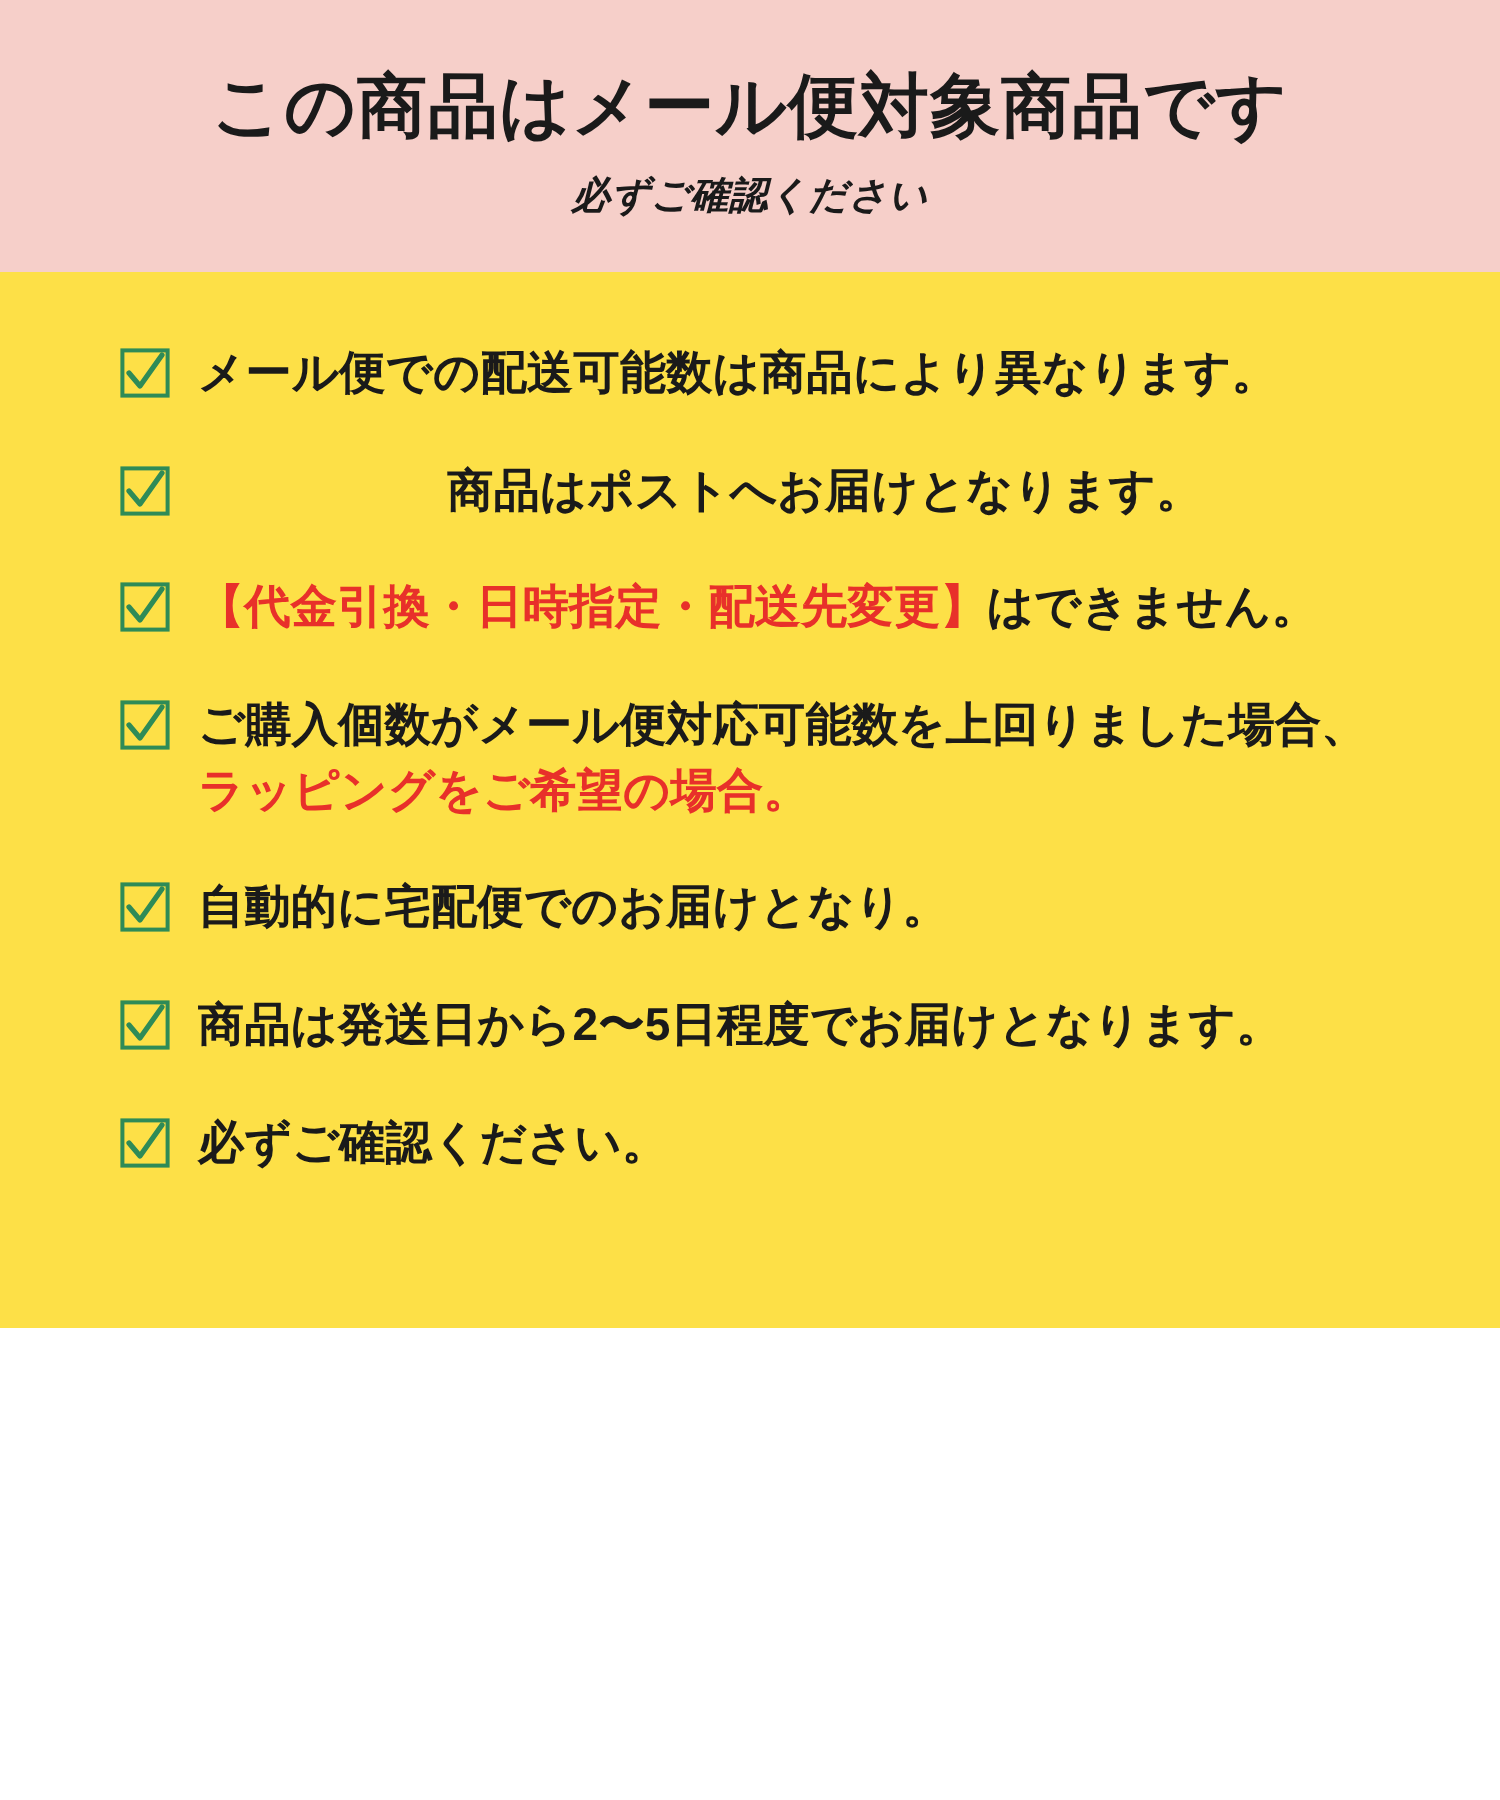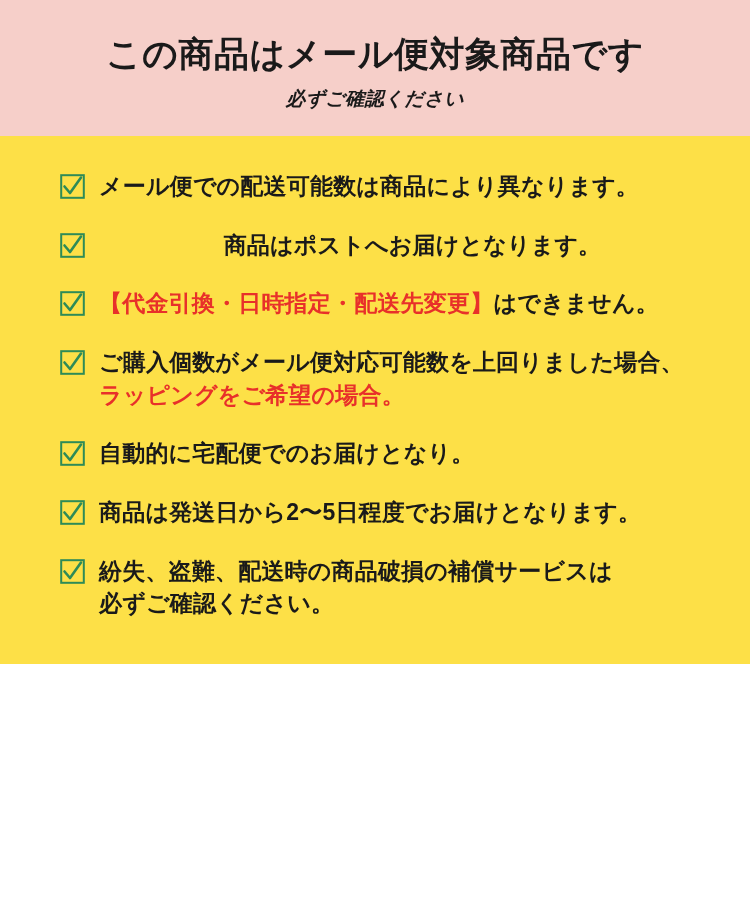--- a/index.html
+++ b/index.html
@@ -157,19 +157,18 @@
         </div>
       </div>
       <div class="item">
         <span class="check">
           <svg width="25" height="25" viewBox="0 0 25 25">
             <rect x="1.2" y="1.2" width="22.6" height="22.6" fill="none" stroke="#2e8b57" stroke-width="2"></rect>
             <path d="M4.5 12.5 L10 19 L21 3.5" fill="none" stroke="#2e8b57" stroke-width="2.6" stroke-linecap="round" stroke-linejoin="round"></path>
           </svg>
         </span>
         <div class="lines">
-          <div class="line" style="color: rgb(26, 26, 26);">紛失、盗難、配送時の商品破損の補償サービスは</div>
           <div class="line" style="color: rgb(26, 26, 26);">必ずご確認ください。</div>
         </div>
       </div>
     </div>
 
 </div>
 
 </body></html>

